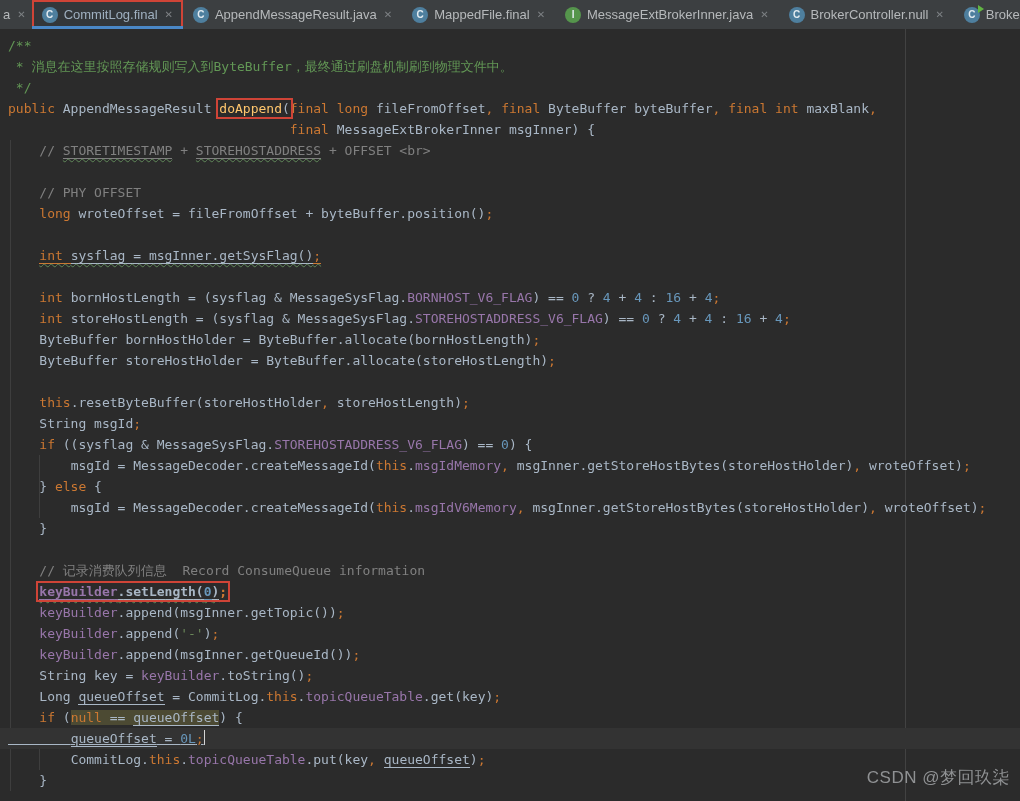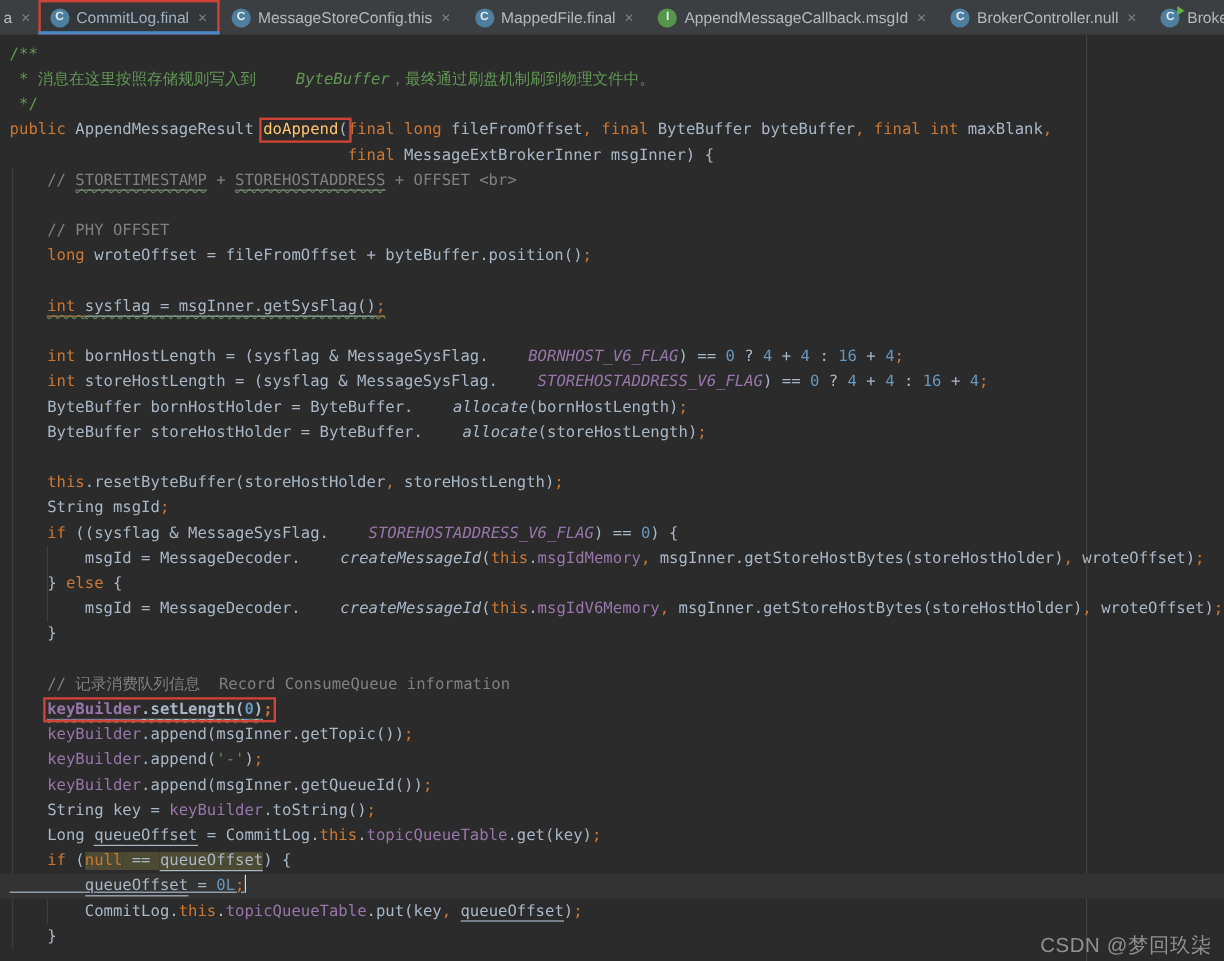--- a/index.html
+++ b/index.html
@@ -48,63 +48,63 @@
   .cline{height:21px;padding-left:8px;}
   .cline.current{background:var(--current-line,#333333);text-decoration:underline;}
   .tok.p{color:var(--plain,#a9b7c6);}
   .tok.k{color:var(--keyword,#cc7832);}
   .tok.m{color:var(--method-decl,#ffc66d);}
   .tok.c{color:var(--comment,#808080);}
   .tok.d{color:var(--doc-comment,#629755);}
   .tok.n{color:var(--number,#6897bb);}
   .tok.s{color:var(--string,#6a8759);}
   .tok.f{color:var(--field,#9876aa);}
-  .it,.di{font-style:italic;padding-left:33px;}
+  .it,.di{}
   .b{font-weight:bold;}
   .u{border-bottom:1px solid currentColor;}
   .w{
     text-decoration-line:underline;text-decoration-style:wavy;
     text-decoration-color:#5f8758;text-decoration-thickness:1px;
     text-underline-offset:3px;
   }
   .sel{background:var(--selection-olive,#4c4a33);}
   .redbox{outline:2px solid var(--annotation-red,#cf4437);outline-offset:1px;}
   .caret{display:inline-block;width:1.5px;height:15px;background:#d4d4d4;vertical-align:-2px;}
   .watermark{
-    position:absolute;right:10px;bottom:2px;z-index:5;
+    position:absolute;right:10px;bottom:12px;z-index:5;
     color:var(--watermark,#8f9193);font-size:17px;letter-spacing:.5px;margin-top:36px;
   }
 </style>
 </head>
 <body>
 
 <div class="tabbar">
     <div class="tab partial">
       <span>a</span>
       <span class="tclose">✕</span>
     </div>
     <div class="tab active boxed">
       <span class="ficon class">C</span>
       <span>CommitLog.final</span>
       <span class="tclose">✕</span>
       <span class="active-underline"></span>
     </div>
     <div class="tab">
       <span class="ficon class">C</span>
-      <span>MessageStoreConfig.this</span>
+      <span>AppendMessageResult.java</span>
       <span class="tclose">✕</span>
     </div>
     <div class="tab">
       <span class="ficon class">C</span>
       <span>MappedFile.final</span>
       <span class="tclose">✕</span>
     </div>
     <div class="tab">
       <span class="ficon interface">I</span>
-      <span>AppendMessageCallback.msgId</span>
+      <span>MessageExtBrokerInner.java</span>
       <span class="tclose">✕</span>
     </div>
     <div class="tab">
       <span class="ficon class">C</span>
       <span>BrokerController.null</span>
       <span class="tclose">✕</span>
     </div>
     <div class="tab">
       <span class="ficon class-run">C<span class="run-tri"></span></span>
       <span>BrokerStartup.java</span>

